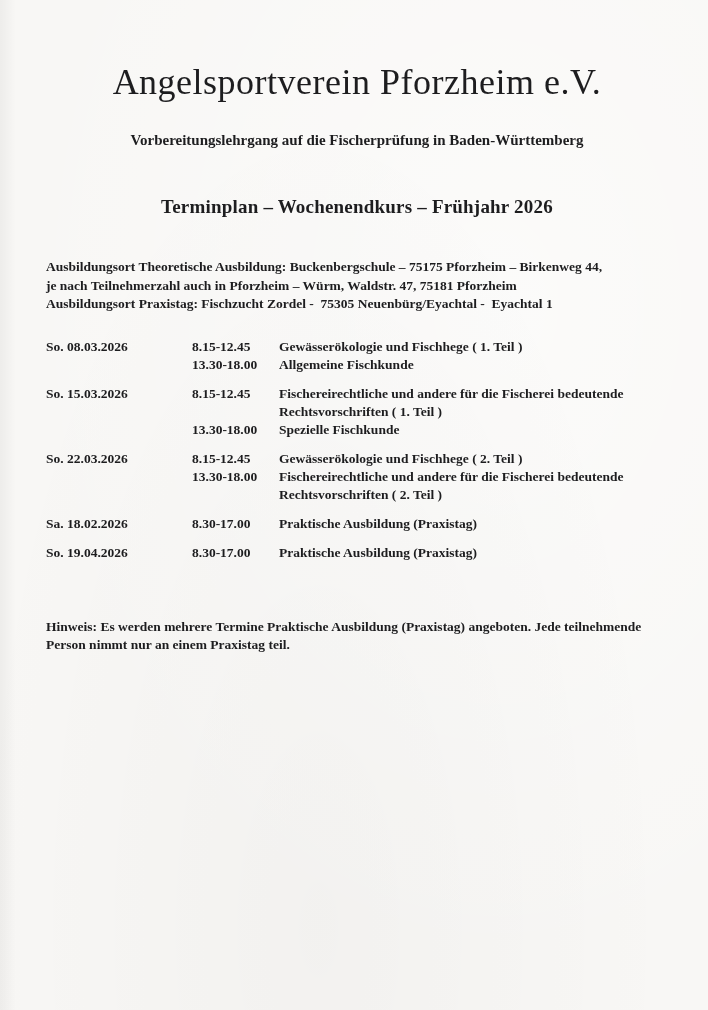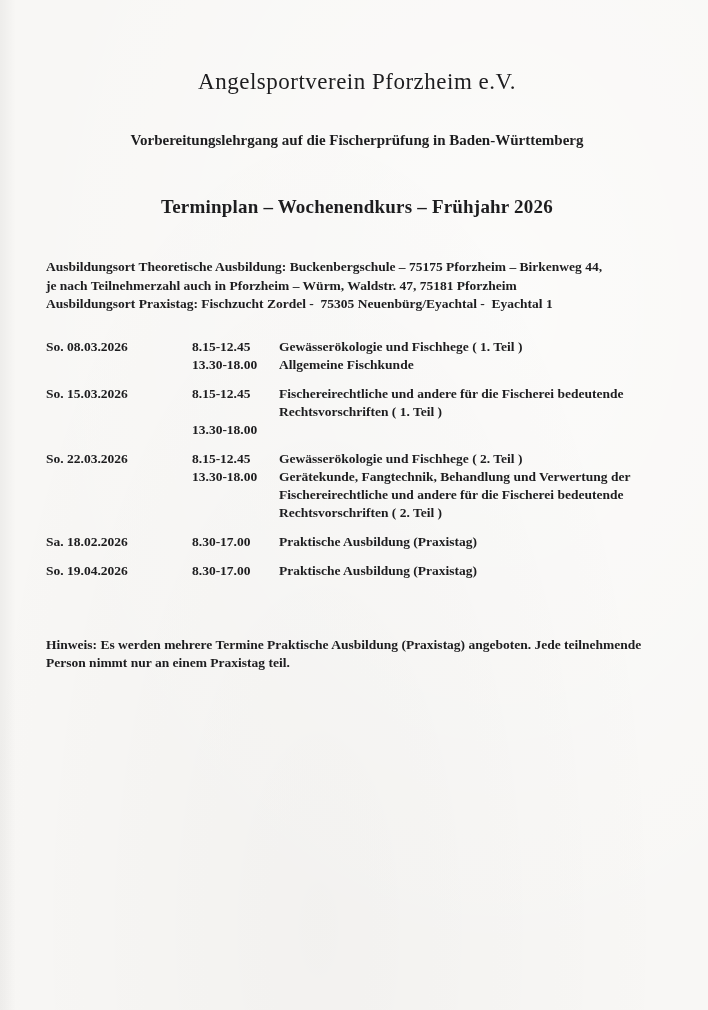--- a/index.html
+++ b/index.html
@@ -19,21 +19,21 @@
       linear-gradient(90deg, rgba(0,0,0,0.045), rgba(0,0,0,0) 16px),
       radial-gradient(ellipse at 45% 92%, rgba(0,0,0,0.022), rgba(0,0,0,0) 65%),
       radial-gradient(ellipse at 70% 30%, rgba(255,255,255,0.5), rgba(255,255,255,0) 70%),
       #f8f7f5;
   }
   .content {
     padding: 0 40px 0 46px;
   }
   h1.doc-title {
     margin: 64px 0 0 0;
-    font-size: 23px;
+    font-size: 36px;
     font-weight: 400;
     line-height: 36px;
     text-align: center;
     letter-spacing: 0.5px;
   }
   .doc-subtitle {
     margin: 30px 0 0 0;
     font-size: 15px;
     font-weight: 700;
     line-height: 20px;
@@ -141,36 +141,38 @@
           <div class="sessions">
             <div class="session">
               <div class="time">8.15-12.45</div>
               <div class="desc">
                 <div class="line">Fischereirechtliche und andere für die Fischerei bedeutende</div>
                 <div class="line">Rechtsvorschriften ( 1. Teil )</div>
               </div>
             </div>
             <div class="session">
               <div class="time">13.30-18.00</div>
+              <div class="desc">
+                <div class="line">Spezielle Fischkunde</div>
+              </div>
             </div>
           </div>
         </div>
         <div class="row">
           <div class="date">So. 22.03.2026</div>
           <div class="sessions">
             <div class="session">
               <div class="time">8.15-12.45</div>
               <div class="desc">
                 <div class="line">Gewässerökologie und Fischhege ( 2. Teil )</div>
               </div>
             </div>
             <div class="session">
               <div class="time">13.30-18.00</div>
               <div class="desc">
-                <div class="line">Gerätekunde, Fangtechnik, Behandlung und Verwertung der</div>
                 <div class="line">Fischereirechtliche und andere für die Fischerei bedeutende</div>
                 <div class="line">Rechtsvorschriften ( 2. Teil )</div>
               </div>
             </div>
           </div>
         </div>
         <div class="row">
           <div class="date">Sa. 18.02.2026</div>
           <div class="sessions">
             <div class="session">

